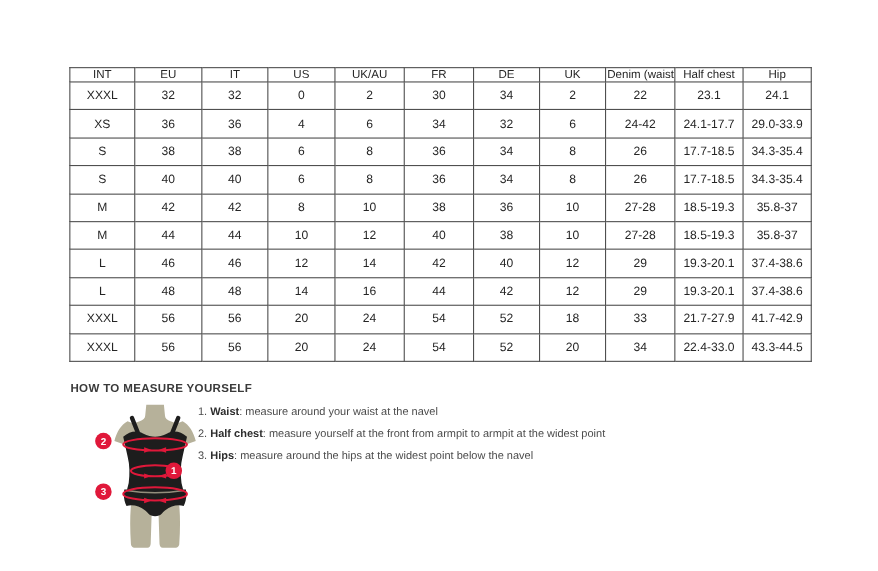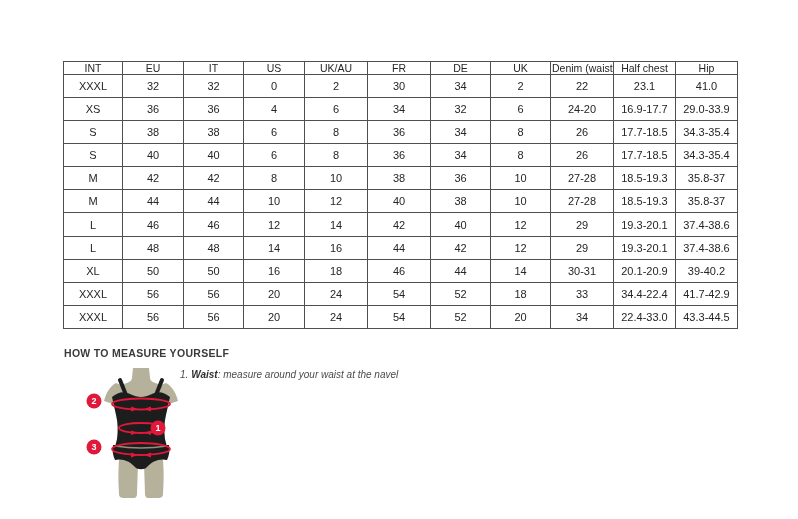--- a/index.html
+++ b/index.html
@@ -25,21 +25,21 @@
 
   
   .measure-heading {
     position:absolute; left:64px; top:347px;
     font-size:10.5px; font-weight:700; letter-spacing:0.3px; color:#3a3a3a;
   }
   .instructions {
     position:absolute; left:180px; top:369px;
     font-size:10px; color:#4b4b4b; line-height:11.5px;
   }
-  .instruction { margin-bottom:8.5px;font-style:italic; }
+  .instruction { margin-bottom:8.5px; }
   .instruction b { color:#2e2e2e; }
 
   .figure-wrap { position:absolute; left:80px; top:367px; width:124px; height:136px; }
   .figure-wrap svg { display:block; width:124px; height:136px; }
   .badge-num { font-size:9px; font-weight:700; fill:#ffffff; }
 </style>
 </head>
 <body>
 
 <div class="stage">
@@ -79,33 +79,33 @@
             <td>XXXL</td>
             <td>32</td>
             <td>32</td>
             <td>0</td>
             <td>2</td>
             <td>30</td>
             <td>34</td>
             <td>2</td>
             <td>22</td>
             <td>23.1</td>
-            <td>41.0</td>
+            <td>24.1</td>
           </tr>
           <tr>
             <td>XS</td>
             <td>36</td>
             <td>36</td>
             <td>4</td>
             <td>6</td>
             <td>34</td>
             <td>32</td>
             <td>6</td>
-            <td>24-20</td>
-            <td>16.9-17.7</td>
+            <td>24-42</td>
+            <td>24.1-17.7</td>
             <td>29.0-33.9</td>
           </tr>
           <tr>
             <td>S</td>
             <td>38</td>
             <td>38</td>
             <td>6</td>
             <td>8</td>
             <td>36</td>
             <td>34</td>
@@ -173,43 +173,30 @@
             <td>14</td>
             <td>16</td>
             <td>44</td>
             <td>42</td>
             <td>12</td>
             <td>29</td>
             <td>19.3-20.1</td>
             <td>37.4-38.6</td>
           </tr>
           <tr>
-            <td>XL</td>
-            <td>50</td>
-            <td>50</td>
-            <td>16</td>
-            <td>18</td>
-            <td>46</td>
-            <td>44</td>
-            <td>14</td>
-            <td>30-31</td>
-            <td>20.1-20.9</td>
-            <td>39-40.2</td>
-          </tr>
-          <tr>
             <td>XXXL</td>
             <td>56</td>
             <td>56</td>
             <td>20</td>
             <td>24</td>
             <td>54</td>
             <td>52</td>
             <td>18</td>
             <td>33</td>
-            <td>34.4-22.4</td>
+            <td>21.7-27.9</td>
             <td>41.7-42.9</td>
           </tr>
           <tr>
             <td>XXXL</td>
             <td>56</td>
             <td>56</td>
             <td>20</td>
             <td>24</td>
             <td>54</td>
             <td>52</td>
@@ -267,15 +254,17 @@
       </g>
       <g>
         <circle cx="14" cy="80" r="7.5" fill="var(--accent-red)"></circle>
         <text class="badge-num" x="14" y="80" text-anchor="middle" dy="0.35em">3</text>
       </g>
     </svg>
   </div>
 
   <div class="instructions">
       <div class="instruction"><span>1. </span><b>Waist</b><span>: measure around your waist at the navel</span></div>
+      <div class="instruction"><span>2. </span><b>Half chest</b><span>: measure yourself at the front from armpit to armpit at the widest point</span></div>
+      <div class="instruction"><span>3. </span><b>Hips</b><span>: measure around the hips at the widest point below the navel</span></div>
     </div>
 
 </div>
 
 </body></html>

